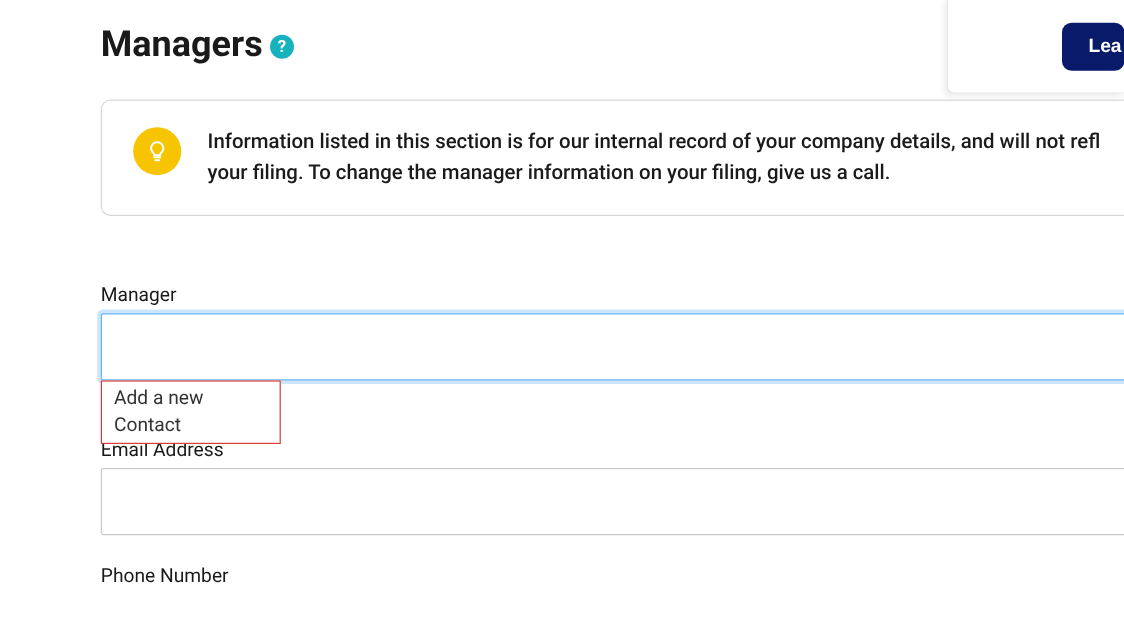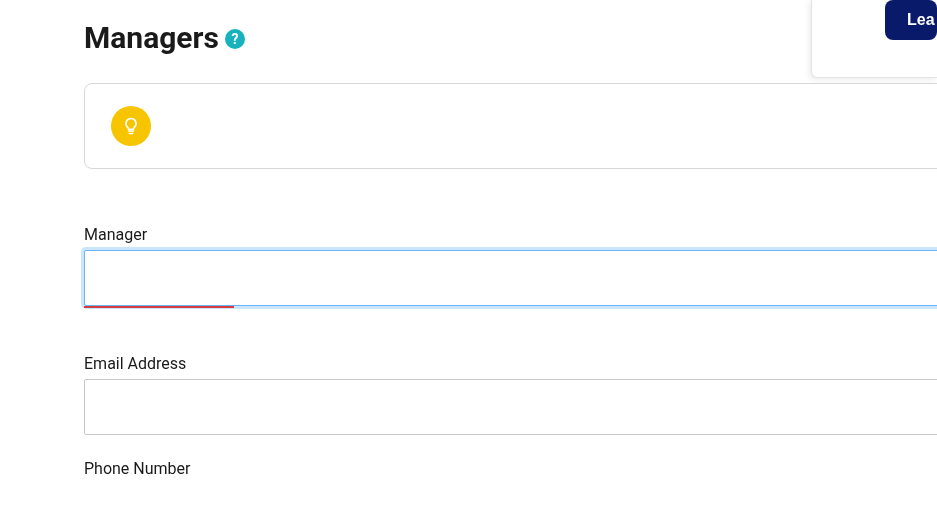--- a/index.html
+++ b/index.html
@@ -110,28 +110,29 @@
     .email-label {
       margin-top: 48px;
     }
     .phone-label {
       margin-top: 24px;
     }
     .top-card {
       position: absolute;
       top: 0;
       right: 0;
-      width: 126px;
+      width: 148px;
       height: 78px;
       background: #fff;
       border-left: 1px solid #e4e4e4;
       border-bottom: 1px solid #e4e4e4;
       border-bottom-left-radius: 6px;
       box-shadow: -2px 2px 6px rgba(0,0,0,0.08);
       display: flex;
+      align-items: center;
       justify-content: flex-end;
       padding-right: 0;
       margin-left: 42px;
     }
     .cta-button {
       background: #0a1a6b;
       color: #fff;
       border: none;
       border-radius: 8px;
       height: 40px;
@@ -160,27 +161,29 @@
   </div>
 
   <div class="info-card">
     <div class="bulb-wrap">
       <svg viewBox="0 0 24 24" fill="none" stroke="#fff" stroke-width="2" stroke-linecap="round" stroke-linejoin="round">
         <path d="M9 18h6"></path>
         <path d="M10 21h4"></path>
         <path d="M12 3a6 6 0 0 0-4 10.5c.7.8 1 1.5 1 2.5h6c0-1 .3-1.7 1-2.5A6 6 0 0 0 12 3z"></path>
       </svg>
     </div>
+    <div class="info-text">Information listed in this section is for our internal record of your company details, and will not refl your filing. To change the manager information on your filing, give us a call.</div>
   </div>
 
   <div class="field-group">
     <div class="label">Manager</div>
     <div class="input-shell">
       <input type="text" class="text-input focused" value="" style="">
       <div class="dropdown">
+        <div class="dropdown-item">Add a new Contact</div>
       </div>
     </div>
 
     <div class="label email-label">Email Address</div>
     <input type="text" class="text-input" value="" style="">
 
     <div class="label phone-label">Phone Number</div>
   </div>
 
 </div>

